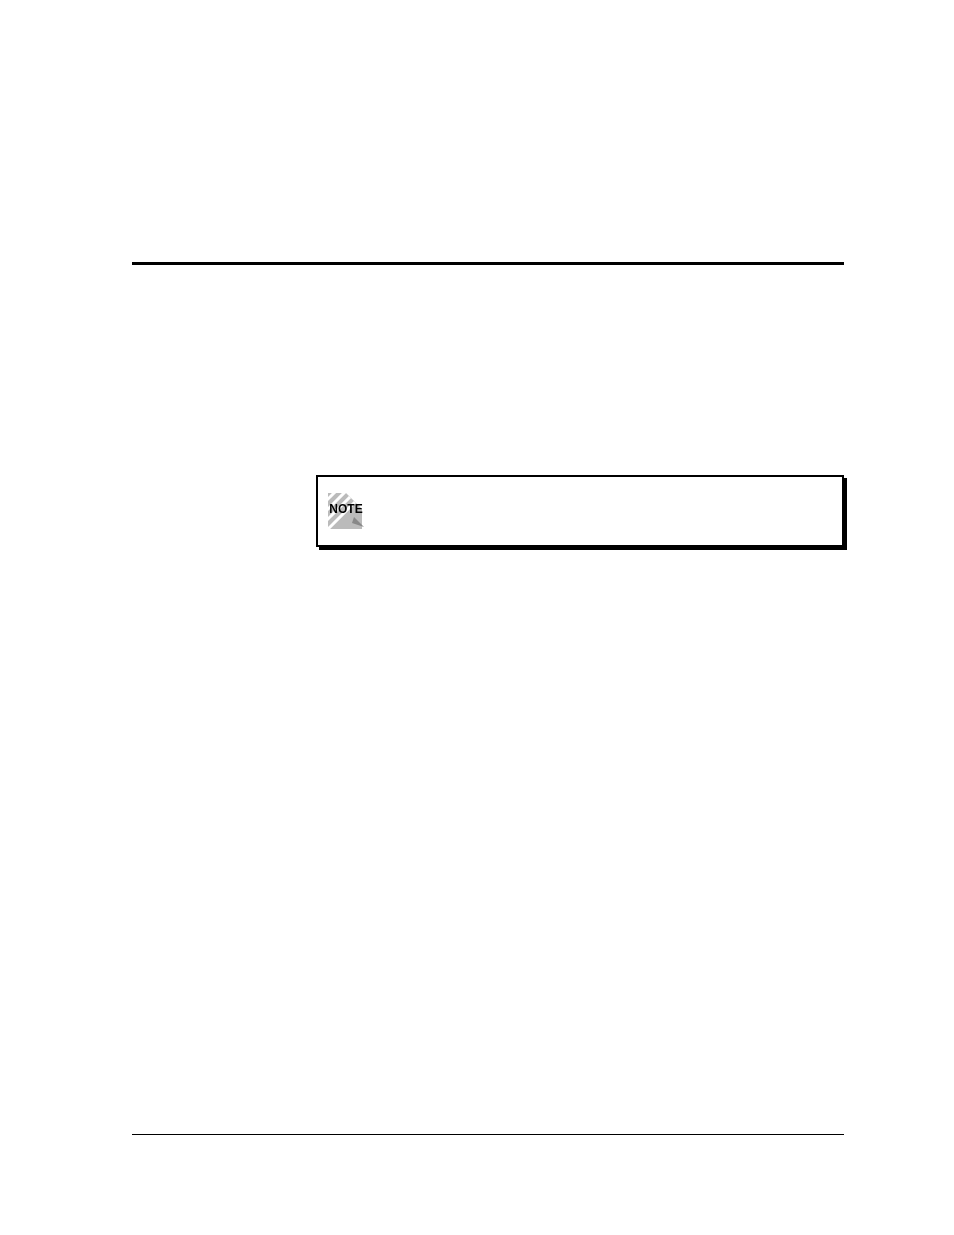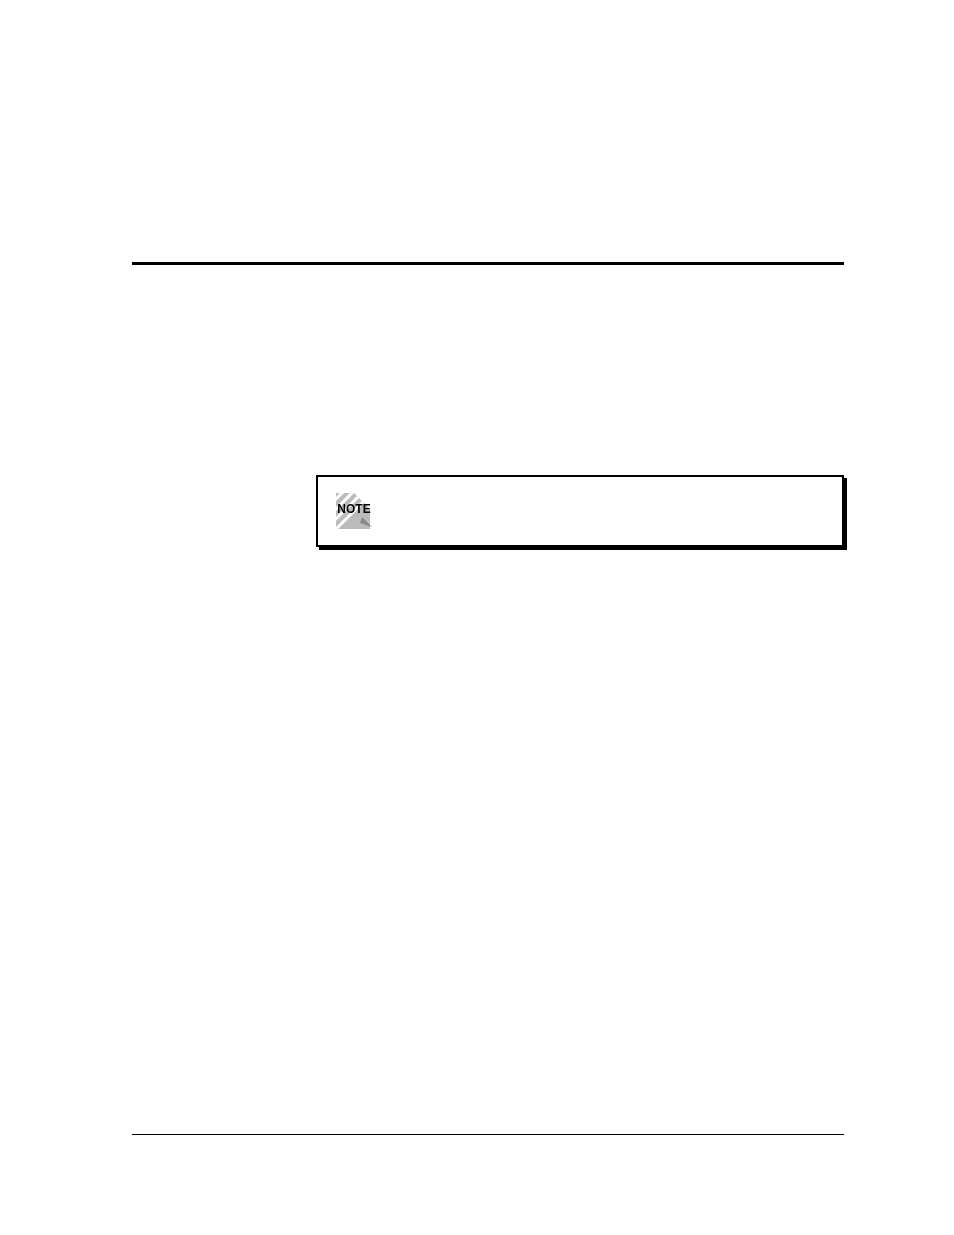--- a/index.html
+++ b/index.html
@@ -28,21 +28,21 @@
     position: absolute;
     left: 316px;
     top: 475px;
     width: 528px;
     height: 72px;
     border: 2px solid #000;
     box-shadow: 3px 3px 0 #000;
     background: #fff;
     display: flex;
     align-items: center;
-    padding-left: 14px;
+    padding-left: 6px;
     box-sizing: border-box;
   }
   .note-icon {
     display: inline-block;
     width: 44px;
     height: 44px;
   }
   .hr-bottom {
     position: absolute;
     left: 132px;

